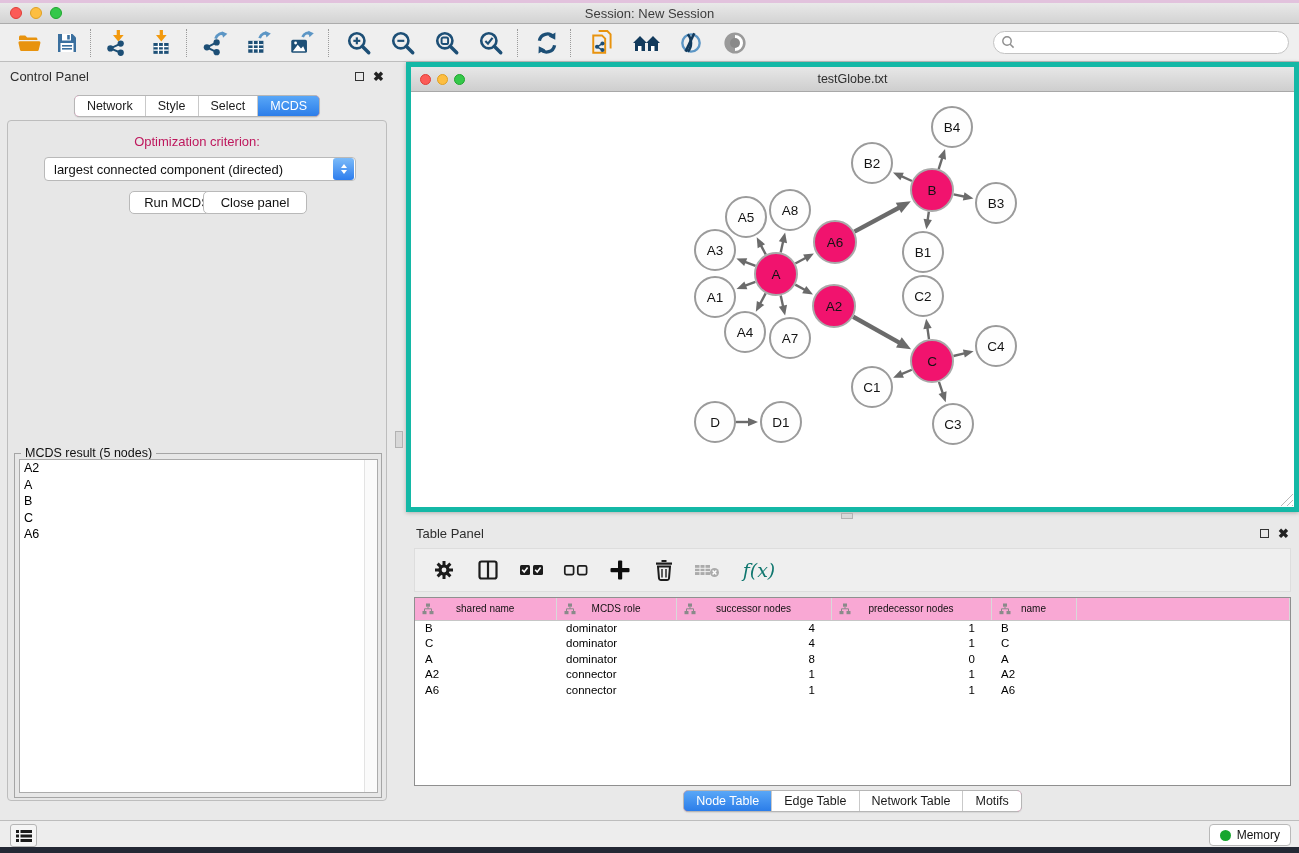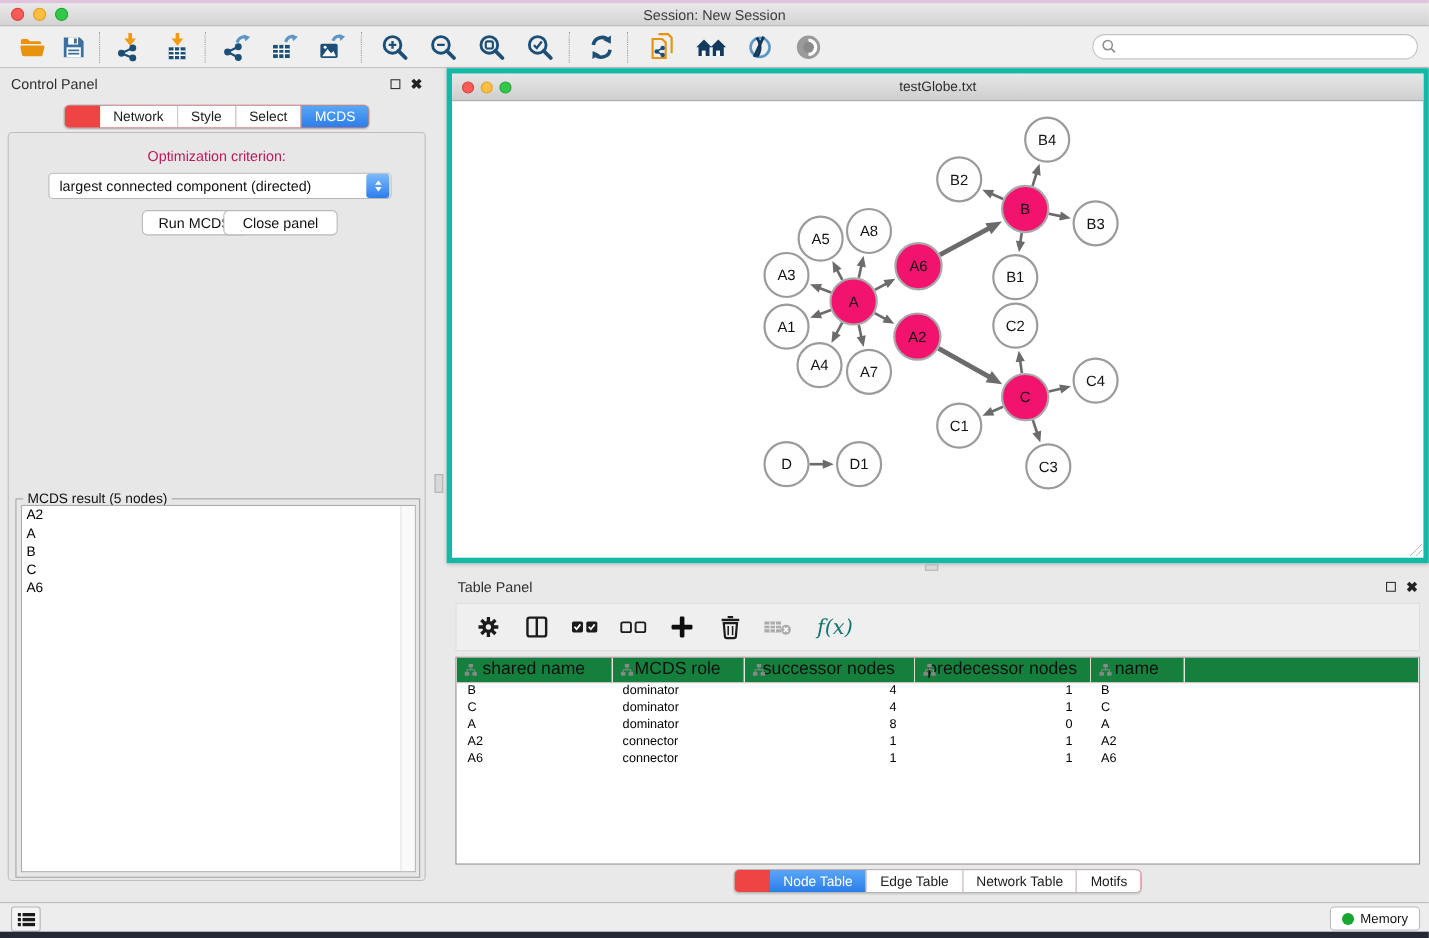--- a/index.html
+++ b/index.html
@@ -31,21 +31,21 @@
   #search-icon { position:absolute; left:8px; top:4px; }
 
   
   #control-panel { left:0; top:62px; width:394px; height:758px; background:#E9E9E9; }
   .panel-header { height:28px; display:flex; align-items:center; padding:0 10px;gap:36px; }
   .panel-title { font-size:13px; color:#2E2E2E; }
   .panel-header-icons { margin-left:auto; display:flex; gap:9px; align-items:center; }
   .float-icon { width:9px; height:9px; border:1.5px solid #333; display:inline-block; }
   .close-icon { font-size:13px; font-weight:bold; color:#222; line-height:9px; }
 
-  .segbar { display:flex; border:1px solid #B6B6B6; border-radius:5px; overflow:hidden; background:#ef4444; box-shadow:0 1px 1px rgba(0,0,0,0.08);padding-left:32px; }
+  .segbar { display:flex; border:1px solid #B6B6B6; border-radius:5px; overflow:hidden; background:#ec4899; box-shadow:0 1px 1px rgba(0,0,0,0.08); }
   .seg { padding:3px 12px; font-size:12.5px; color:#1B1B1B; background:#FFFFFF; border-left:1px solid #C9C9C9; cursor:default; }
   .seg:first-child { border-left:none; }
   .seg.active { background:linear-gradient(#59A7F7,#2B7DE9); color:#FFFFFF; }
 
   #cp-tabs-wrap { position:absolute; left:0; top:33px; width:394px; display:flex; justify-content:center; }
   #cp-body { position:absolute; left:7px; top:58px; width:380px; height:681px; border:1px solid #BDBDBD; border-radius:4px; background:#E7E7E7; }
   #opt-label { position:absolute; left:0; top:13px; width:100%; text-align:center; font-size:13px; color:#be185d; }
   #opt-select { position:absolute; left:36px; top:36px; width:312px; height:24px; background:#FFF; border:1px solid #B9B9B9; border-radius:4px; display:flex; align-items:center; }
   #opt-select-value { flex:1; font-size:13px; color:#111; padding-left:9px; white-space:nowrap; overflow:hidden; }
   #opt-stepper { width:21px; height:22px; margin-right:1px; border-radius:3px; background:linear-gradient(#7CBBF9,#2D7DEE); display:flex; flex-direction:column; align-items:center; justify-content:center; gap:2px; }
@@ -75,21 +75,21 @@
   #h-split-grip { left:841px; top:513px; width:12px; height:6px; background:#D8D8D8; border:1px solid #B2B2B2; }
 
   
   #table-panel { left:406px; top:519px; width:893px; height:296px; background:#E9E9E9; }
   #tp-toolbar { position:absolute; left:8px; top:29px; width:877px; height:44px; background:#EFEFEF; border:1px solid #DDDDDD; display:flex; align-items:center; gap:14px; padding-left:14px; }
   .tpi { width:30px; height:30px; display:flex; align-items:center; justify-content:center; }
   #fx-label { font-family:"DejaVu Serif", serif; font-style:italic; font-size:19px; color:#0f766e; }
 
   #node-table { position:absolute; left:8px; top:78px; width:877px; height:189px; background:#FFFFFF; border:1px solid #8F8F8F; }
   table { border-collapse:collapse; width:100%; table-layout:fixed; }
-  th { height:22px; background:#15803d; border-bottom:1px solid #C6C6C6; border-right:1px solid #D9D9D9; font-size:16px; font-weight:normal; color:#111; position:relative; }
+  th { height:22px; background:#f9a8d4; border-bottom:1px solid #C6C6C6; border-right:1px solid #D9D9D9; font-size:10px; font-weight:normal; color:#111; position:relative; }
   th .th-icon { position:absolute; left:7px; top:5px; }
   td { height:15.5px; font-size:11.5px; color:#000; padding:0 10px; white-space:nowrap; overflow:hidden; }
   td.num { text-align:right; padding-right:16px; }
 
   #tp-tabs-wrap { position:absolute; left:0; top:271px; width:893px; display:flex; justify-content:center; }
 
   
   #status-bar { left:0; top:820px; width:1299px; height:27px; background:#EDEDED; border-top:1px solid #BDBDBD; }
   #panels-btn { position:absolute; left:10px; top:3px; width:27px; height:23px; background:#F5F5F5; border:1px solid #B5B5B5; border-radius:3px; display:flex; align-items:center; justify-content:center; }
   #memory-btn { position:absolute; right:8px; top:3px; height:22px; background:#FFFFFF; border:1px solid #B9B9B9; border-radius:4px; display:flex; align-items:center; gap:6px; padding:0 10px; font-size:12px; color:#111; }

